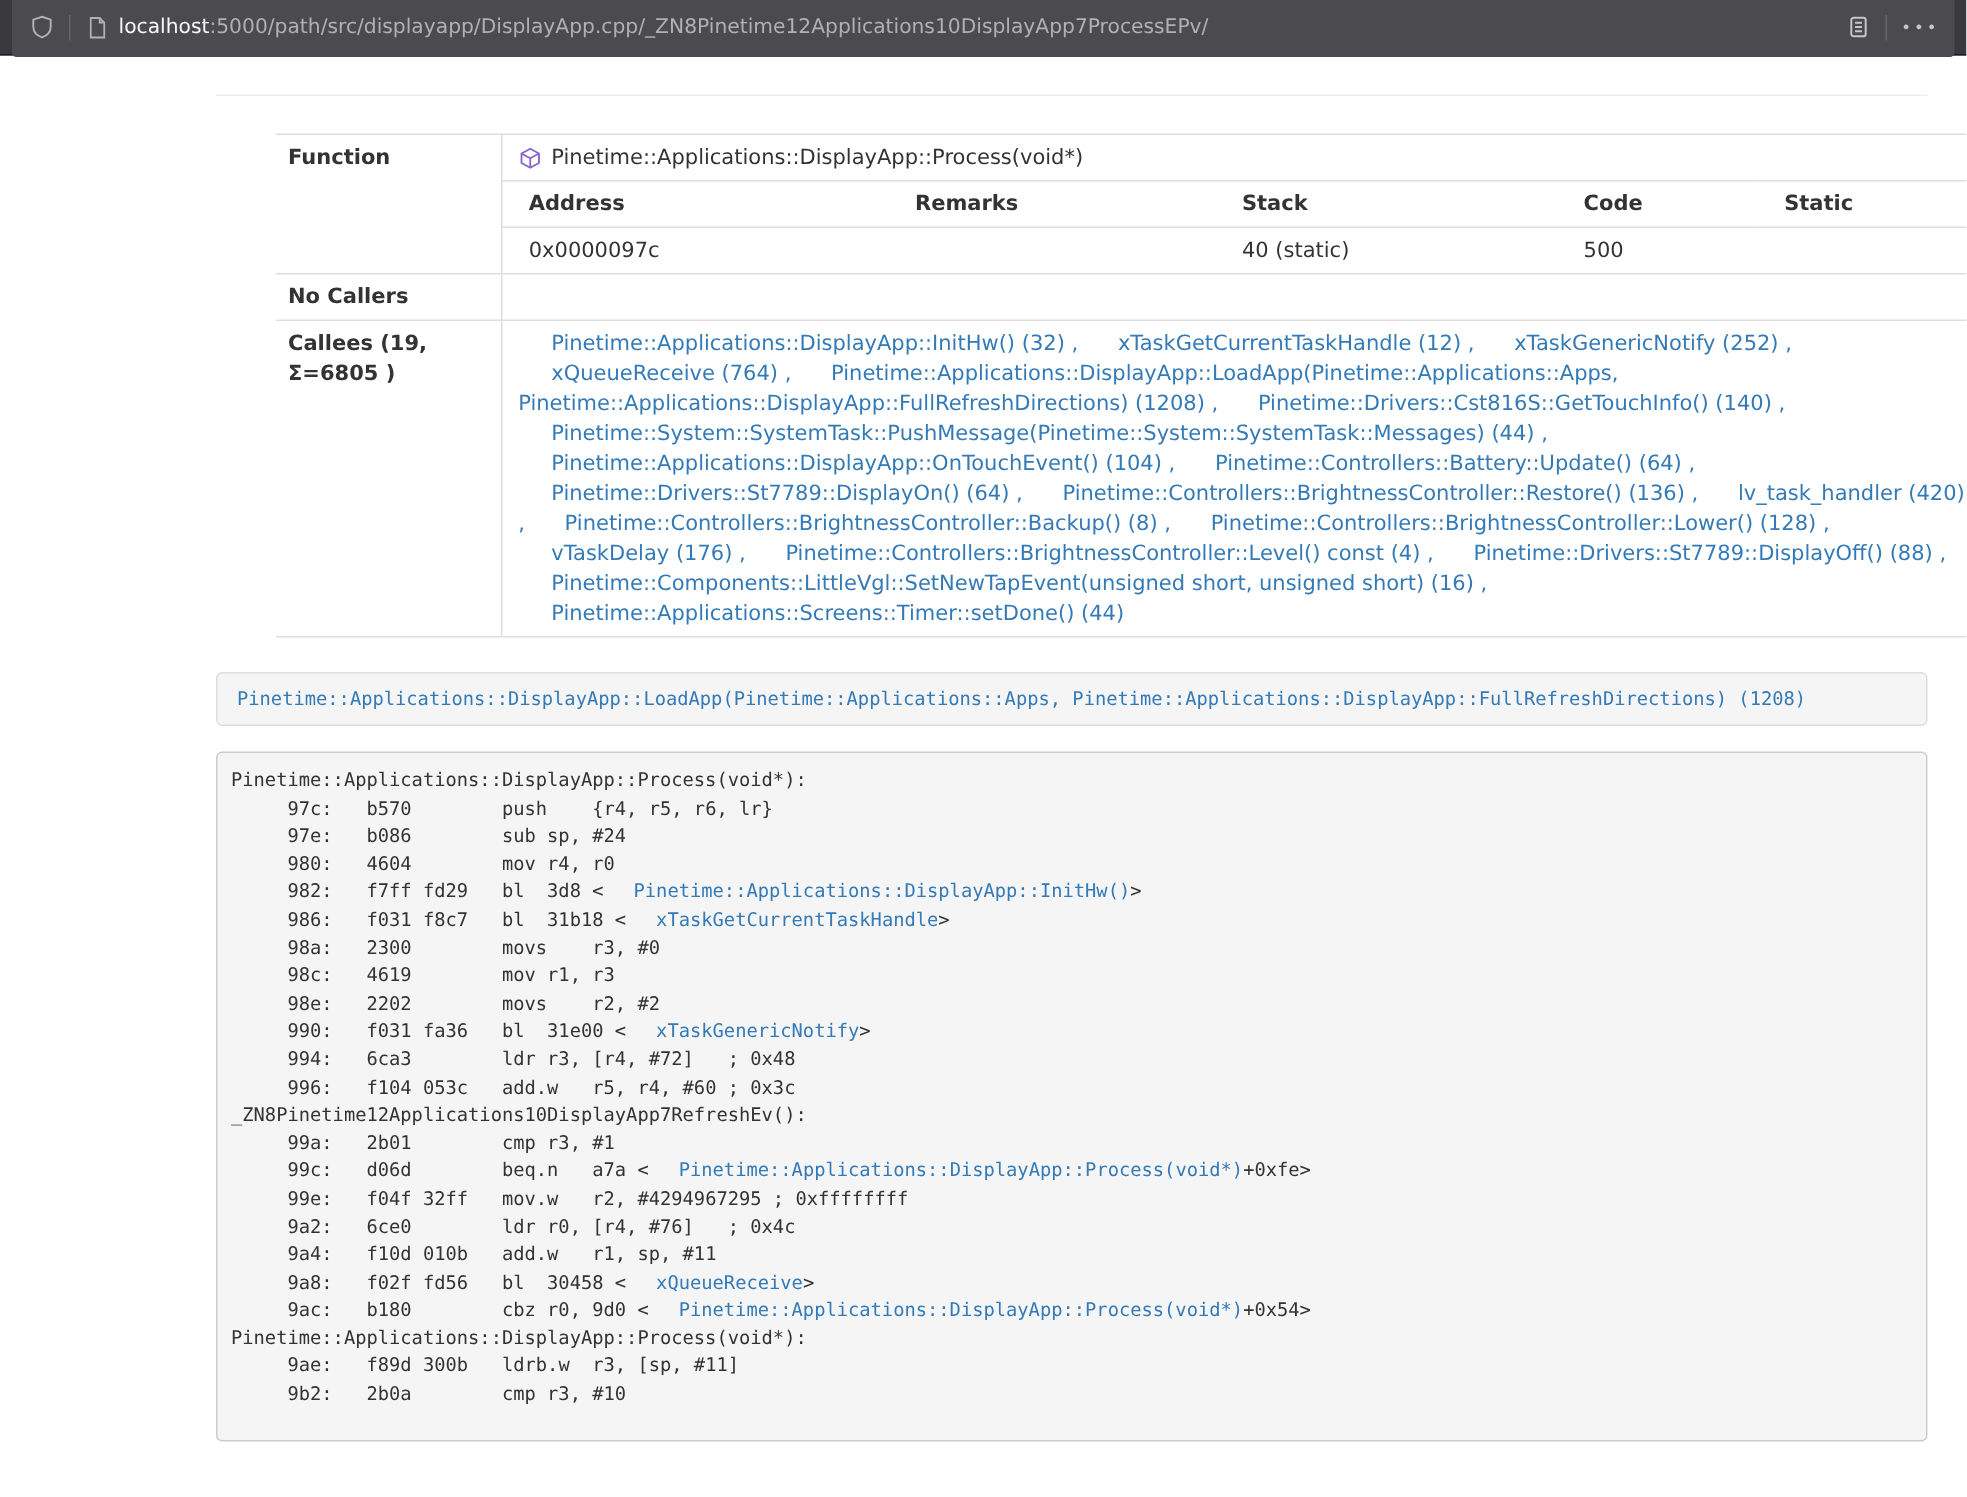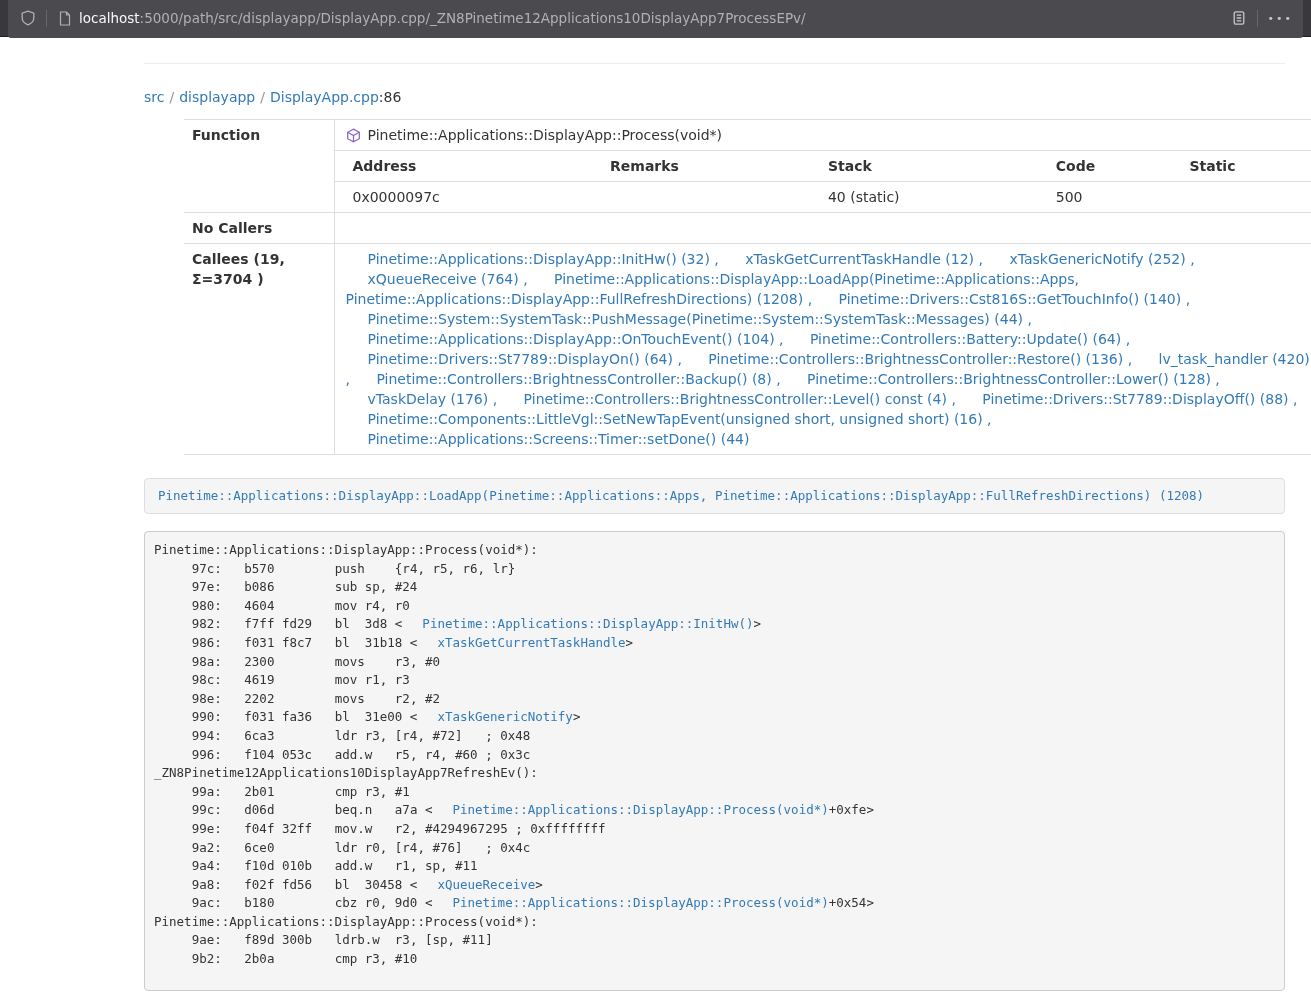--- a/index.html
+++ b/index.html
@@ -111,23 +111,20 @@
     <span class="vdiv"></span>
     <span class="dots">•••</span>
   </div>
 </div>
 
 <div class="container">
 
 
   <hr class="rule">
 
-  <div class="breadcrumb">
-    <a href="#">src</a><span class="sep">/</span><a href="#">displayapp</a><span class="sep">/</span><a href="#">DisplayApp.cpp</a><span class="suffix">:86</span>
-  </div>
 
   <table class="main">
     <tbody>
       <tr>
         <th>Function</th>
         <td>
           <div class="func-line">
             <svg width="15" height="15" viewBox="0 0 16 16" fill="none" stroke="#8a63d2" stroke-width="1.3">
               <path d="M8 1.2 L14.2 4.6 V11.4 L8 14.8 L1.8 11.4 V4.6 Z"></path>
               <path d="M1.8 4.6 L8 8 L14.2 4.6 M8 8 V14.8"></path>
@@ -154,21 +151,21 @@
               </tr>
             </tbody>
           </table>
         </td>
       </tr>
       <tr>
         <th>No Callers</th>
         <td class="empty-cell"></td>
       </tr>
       <tr>
-        <th>Callees (19, Σ=3704 )</th>
+        <th>Callees (19, Σ=6805 )</th>
         <td class="callees-cell"><a href="#">Pinetime::Applications::DisplayApp::InitHw() (32)</a> , <a href="#">xTaskGetCurrentTaskHandle (12)</a> , <a href="#">xTaskGenericNotify (252)</a> , <a href="#">xQueueReceive (764)</a> , <a href="#">Pinetime::Applications::DisplayApp::LoadApp(Pinetime::Applications::Apps, Pinetime::Applications::DisplayApp::FullRefreshDirections) (1208)</a> , <a href="#">Pinetime::Drivers::Cst816S::GetTouchInfo() (140)</a> , <a href="#">Pinetime::System::SystemTask::PushMessage(Pinetime::System::SystemTask::Messages) (44)</a> , <a href="#">Pinetime::Applications::DisplayApp::OnTouchEvent() (104)</a> , <a href="#">Pinetime::Controllers::Battery::Update() (64)</a> , <a href="#">Pinetime::Drivers::St7789::DisplayOn() (64)</a> , <a href="#">Pinetime::Controllers::BrightnessController::Restore() (136)</a> , <a href="#">lv_task_handler (420)</a> , <a href="#">Pinetime::Controllers::BrightnessController::Backup() (8)</a> , <a href="#">Pinetime::Controllers::BrightnessController::Lower() (128)</a> , <a href="#">vTaskDelay (176)</a> , <a href="#">Pinetime::Controllers::BrightnessController::Level() const (4)</a> , <a href="#">Pinetime::Drivers::St7789::DisplayOff() (88)</a> , <a href="#">Pinetime::Components::LittleVgl::SetNewTapEvent(unsigned short, unsigned short) (16)</a> , <a href="#">Pinetime::Applications::Screens::Timer::setDone() (44)</a></td>
       </tr>
     </tbody>
   </table>
 
   <div class="panel-heading">
     <a href="#">Pinetime::Applications::DisplayApp::LoadApp(Pinetime::Applications::Apps, Pinetime::Applications::DisplayApp::FullRefreshDirections) (1208)</a>
   </div>
 
   <pre class="assembly">Pinetime::Applications::DisplayApp::Process(void*):

